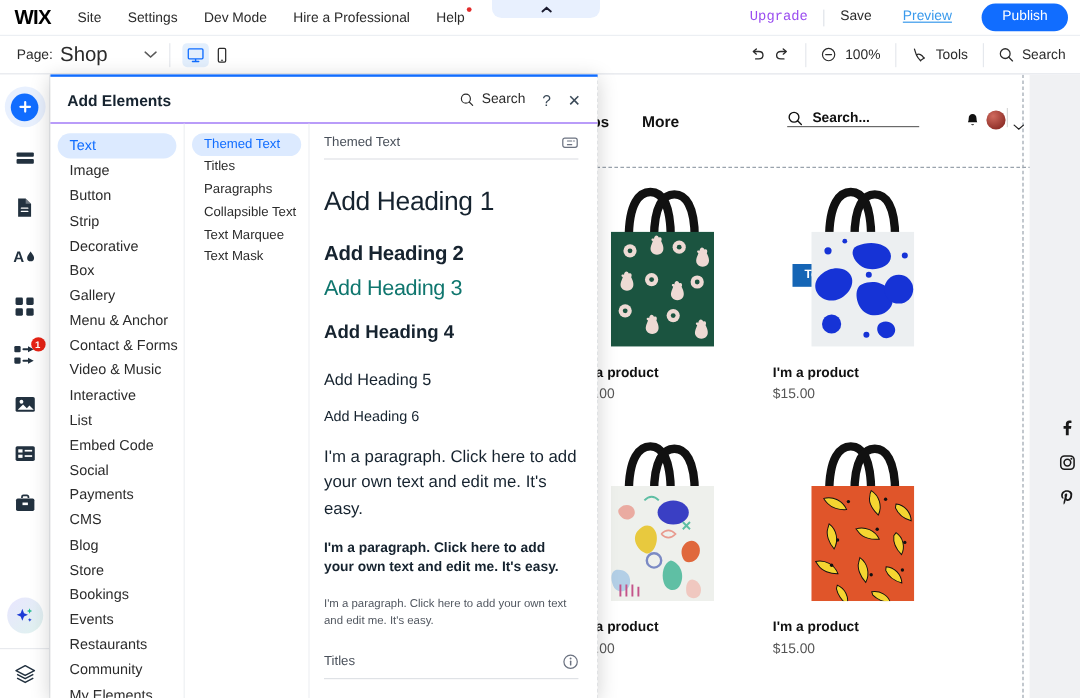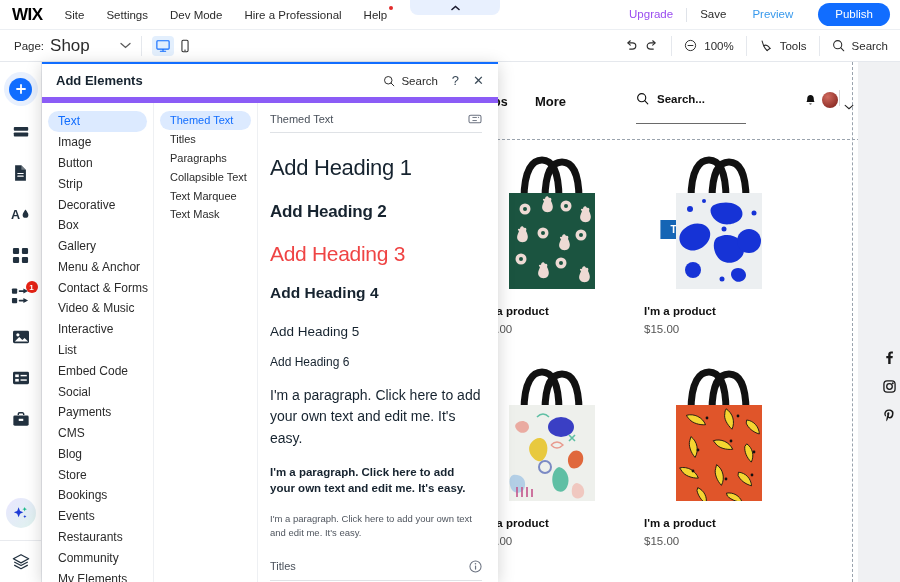--- a/index.html
+++ b/index.html
@@ -30,23 +30,23 @@
   }
   .topbar-right {
     margin-left: auto; display: flex; align-items: center;
     gap: 0; margin-right: 10px; height: 100%;
   }
   .tr-link {
     font-size: 11.5px; padding: 0 13px; cursor: pointer;
     line-height: 1; display: flex; align-items: center; height: 16px;
   }
   .tr-sep { width: 1px; height: 14px; background: #dfe3e9; }
-  .upgrade { color: #9a4df0; }
+  .upgrade { color: #9a4df0; font-family: Liberation Mono, monospace; }
   .save { color: #2b2b2b; }
-  .preview { color: #3899ec; }
+  .preview { color: #3899ec; text-decoration: underline; }
   .publish-btn {
     background: #116dff; color: #fff; font-size: 11.5px;
     border-radius: 14px; padding: 5px 17px; margin-left: 12px;
     cursor: pointer; line-height: 1.2;
   }
   .top-pill {
     position: absolute; top: 0px; left: 410px; width: 90px; height: 15px;
     background: #e8f0fe; border-radius: 0 0 8px 8px;
     display: flex; align-items: center; justify-content: center; z-index: 45;
   }
@@ -136,22 +136,22 @@
   }
   .hdr-nav {
     position: absolute; left: 401px; top: 33px;
     font-size: 12.5px; font-weight: 600; color: #111;
   }
   .hdr-nav2 {
     position: absolute; left: 443px; top: 32px;
     font-size: 13px; font-weight: 600; color: #111;
   }
   .hdr-search {
-    position: absolute; left: 544px; top: 30px; width: 110px;
-    border-bottom: 1.5px solid #6a6a6a; padding-bottom: 18px;
+    position: absolute; left: 564px; top: 30px; width: 110px;
+    border-bottom: 1.5px solid #6a6a6a; padding-bottom: 0;
     display: flex; align-items: center; gap: 8px;
   }
   .hdr-search span { font-size: 11.5px; font-weight: 600; color: #111; }
   .hdr-bell { position: absolute; left: 712px; top: 32px; }
   .hdr-avatar {
     position: absolute; left: 730px; top: 30px;
     width: 16px; height: 16px; border-radius: 50%;
     background: radial-gradient(circle at 35% 30%, #d06a5e, #8f2f28 75%);
   }
   .hdr-chev { position: absolute; left: 752px; top: 34px; color: #222; }
@@ -201,21 +201,21 @@
   
   .panel {
     position: absolute; top: 62px; left: 42px;
     width: 456px; height: 520px; background: #fff; z-index: 50;
     box-shadow: 0 3px 16px rgba(0,0,0,0.18);
     display: flex; flex-direction: column;
     border-top: 2px solid #116dff;
   }
   .panel-head {
     height: 39px; display: flex; align-items: center;
-    padding: 0 14px; border-bottom: 6px solid #8b5cf6; flex: none;
+    padding: 0 14px; border-bottom: 1px solid #8b5cf6; flex: none;
   }
   .panel-title { font-size: 13px; font-weight: 700; color: #16232f; }
   .panel-head-right {
     margin-left: auto; display: flex; align-items: center; gap: 14px;
   }
   .panel-search {
     display: flex; align-items: center; gap: 6px;
     font-size: 11.5px; color: #2b2b2b; cursor: pointer;
   }
   .panel-ico-btn { color: #3b4a58; cursor: pointer; display: flex; font-size: 13px; }
@@ -245,21 +245,21 @@
     flex: 1; padding: 10px 16px 0 12px; overflow: hidden; position: relative;
   }
   .sec-head {
     display: flex; align-items: center;
     border-bottom: 1px solid #dfe2e6; padding-bottom: 7px;
   }
   .sec-title { font-size: 11px; color: #49505a; }
   .sec-icon { margin-left: auto; color: #6b7280; display: flex; }
   .h1 { font-size: 22px; font-weight: 400; color: #16232f; margin-top: 22px; letter-spacing: -0.3px;}
   .h2 { font-size: 17px; font-weight: 700; color: #16232f; margin-top: 21px; letter-spacing: -0.2px;}
-  .h3 { font-size: 21px; font-weight: 400; color: #ef4444; margin-top: 20px; letter-spacing: -0.3px;}
+  .h3 { font-size: 18px; font-weight: 400; color: #0f766e; margin-top: 8px; letter-spacing: -0.3px;}
   .h4 { font-size: 15.5px; font-weight: 700; color: #16232f; margin-top: 18px; }
   .h5 { font-size: 13.5px; font-weight: 400; color: #16232f; margin-top: 22px; }
   .h6 { font-size: 12px; font-weight: 400; color: #16232f; margin-top: 16px; }
   .p1 { font-size: 14px; color: #16232f; margin-top: 16px; line-height: 1.52; }
   .p2 { font-size: 11.5px; font-weight: 700; color: #16232f; margin-top: 15px; line-height: 1.45; }
   .p3 { font-size: 9.5px; color: #50565f; margin-top: 15px; line-height: 1.5; }
   .sec-head2 {
     display: flex; align-items: center; margin-top: 19px;
     border-bottom: 1px solid #dfe2e6; padding-bottom: 7px;
   }

